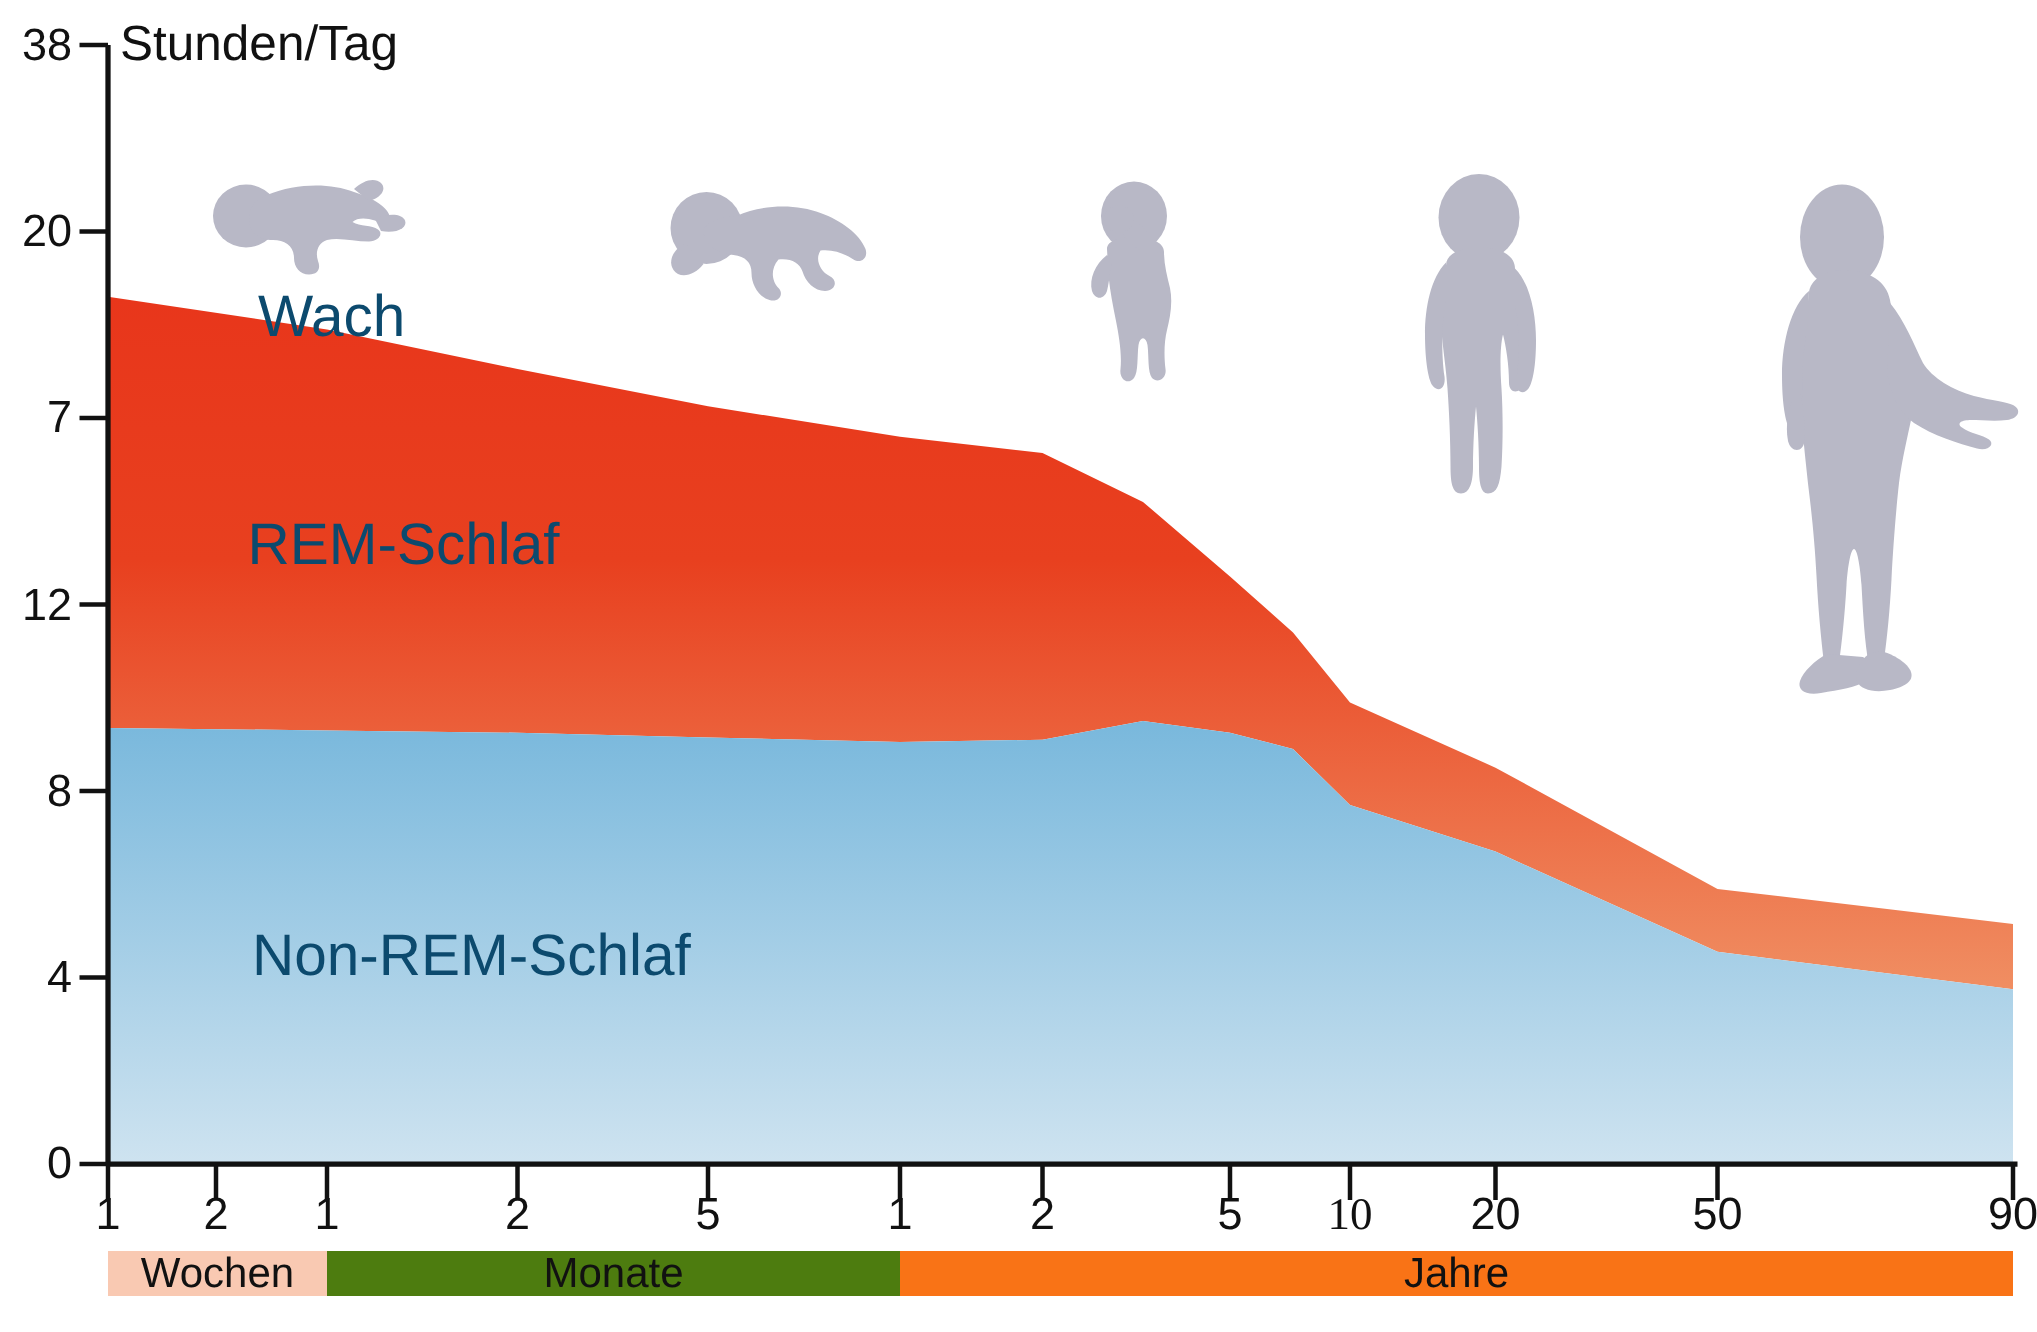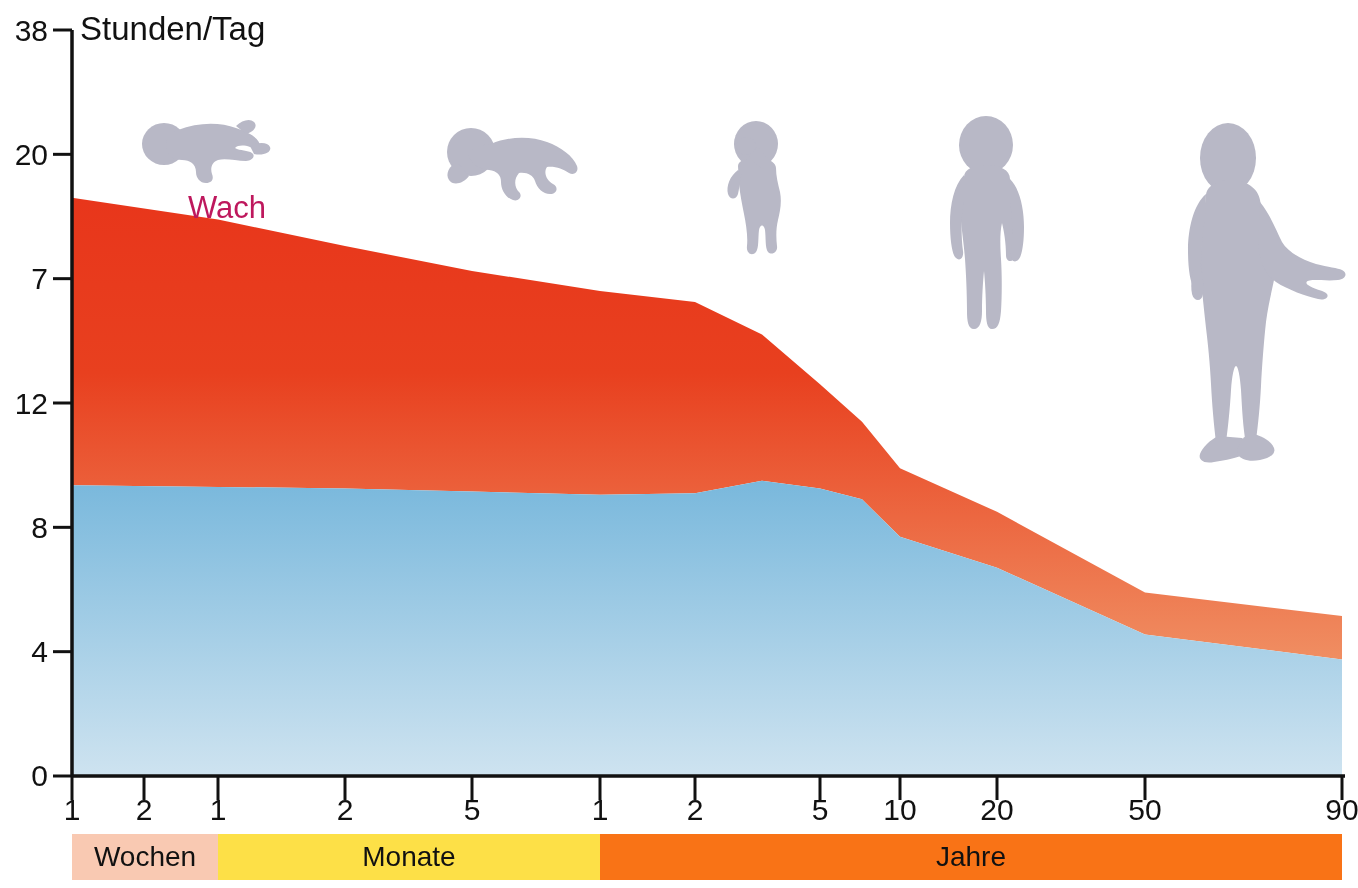--- a/index.html
+++ b/index.html
@@ -2,23 +2,23 @@
 <html><head>
 <meta charset="utf-8">
 <style>
   html,body{margin:0;padding:0;background:#ffffff;}
   body{font-family:"Liberation Sans", sans-serif;}
   #stage{position:relative;width:1358px;height:888px;background:#ffffff;overflow:hidden;}
   #plot-svg{position:absolute;left:0;top:0;width:1358px;height:888px;}
   .axis-num{position:absolute;font-size:30px;color:#111;letter-spacing:0px;line-height:1;}
   .ylab{text-align:right;width:48px;}
   .xlab{text-align:center;width:60px;}
-  .series-label{position:absolute;font-size:31px;color:#be185d;white-space:nowrap;margin-left:16px;}
+  .series-label{position:absolute;font-size:39px;color:#0c4a6e;white-space:nowrap;}
   .unit-label{position:absolute;font-size:33px;color:#111;white-space:nowrap;}
-  .band{position:absolute;height:46px;display:flex;align-items:center;justify-content:center;
+  .band{position:absolute;height:30px;display:flex;align-items:center;justify-content:center;
         font-size:28px;color:#111;}
 </style>
 </head>
 <body>
 
 <div id="stage">
 
   <div class="unit-label" style="left:80px;top:10px;">Stunden/Tag</div>
 
   <svg id="plot-svg" viewBox="0 0 1358 888">
@@ -160,27 +160,29 @@
 
   <div id="xlabels">
       <div class="axis-num xlab" style="left: 42px; top: 795px;">1</div>
       <div class="axis-num xlab" style="left: 114px; top: 795px;">2</div>
       <div class="axis-num xlab" style="left: 188px; top: 795px;">1</div>
       <div class="axis-num xlab" style="left: 315px; top: 795px;">2</div>
       <div class="axis-num xlab" style="left: 442px; top: 795px;">5</div>
       <div class="axis-num xlab" style="left: 570px; top: 795px;">1</div>
       <div class="axis-num xlab" style="left: 665px; top: 795px;">2</div>
       <div class="axis-num xlab" style="left: 790px; top: 795px;">5</div>
-      <div class="axis-num xlab" style="left: 870px; top: 795px;">10</div>
+      <div class="axis-num xlab" style="left: 870px; top: 795px; font-family: Liberation Serif, serif;">10</div>
       <div class="axis-num xlab" style="left: 967px; top: 795px;">20</div>
       <div class="axis-num xlab" style="left: 1115px; top: 795px;">50</div>
       <div class="axis-num xlab" style="left: 1312px; top: 795px;">90</div>
     </div>
 
   <div class="series-label" style="left:172px;top:190px;">Wach</div>
+  <div class="series-label" style="left:165px;top:342px;">REM-Schlaf</div>
+  <div class="series-label" style="left:168px;top:616px;">Non-REM-Schlaf</div>
 
   <div id="bands">
       <div class="band" style="left: 72px; width: 146px; top: 834px; background: rgb(249, 201, 178);">Wochen</div>
-      <div class="band" style="left: 218px; width: 382px; top: 834px; background: #fde047;">Monate</div>
+      <div class="band" style="left: 218px; width: 382px; top: 834px; background: #4d7c0f;">Monate</div>
       <div class="band" style="left: 600px; width: 742px; top: 834px; background: #f97316;">Jahre</div>
     </div>
 
 </div>
 
 </body></html>

